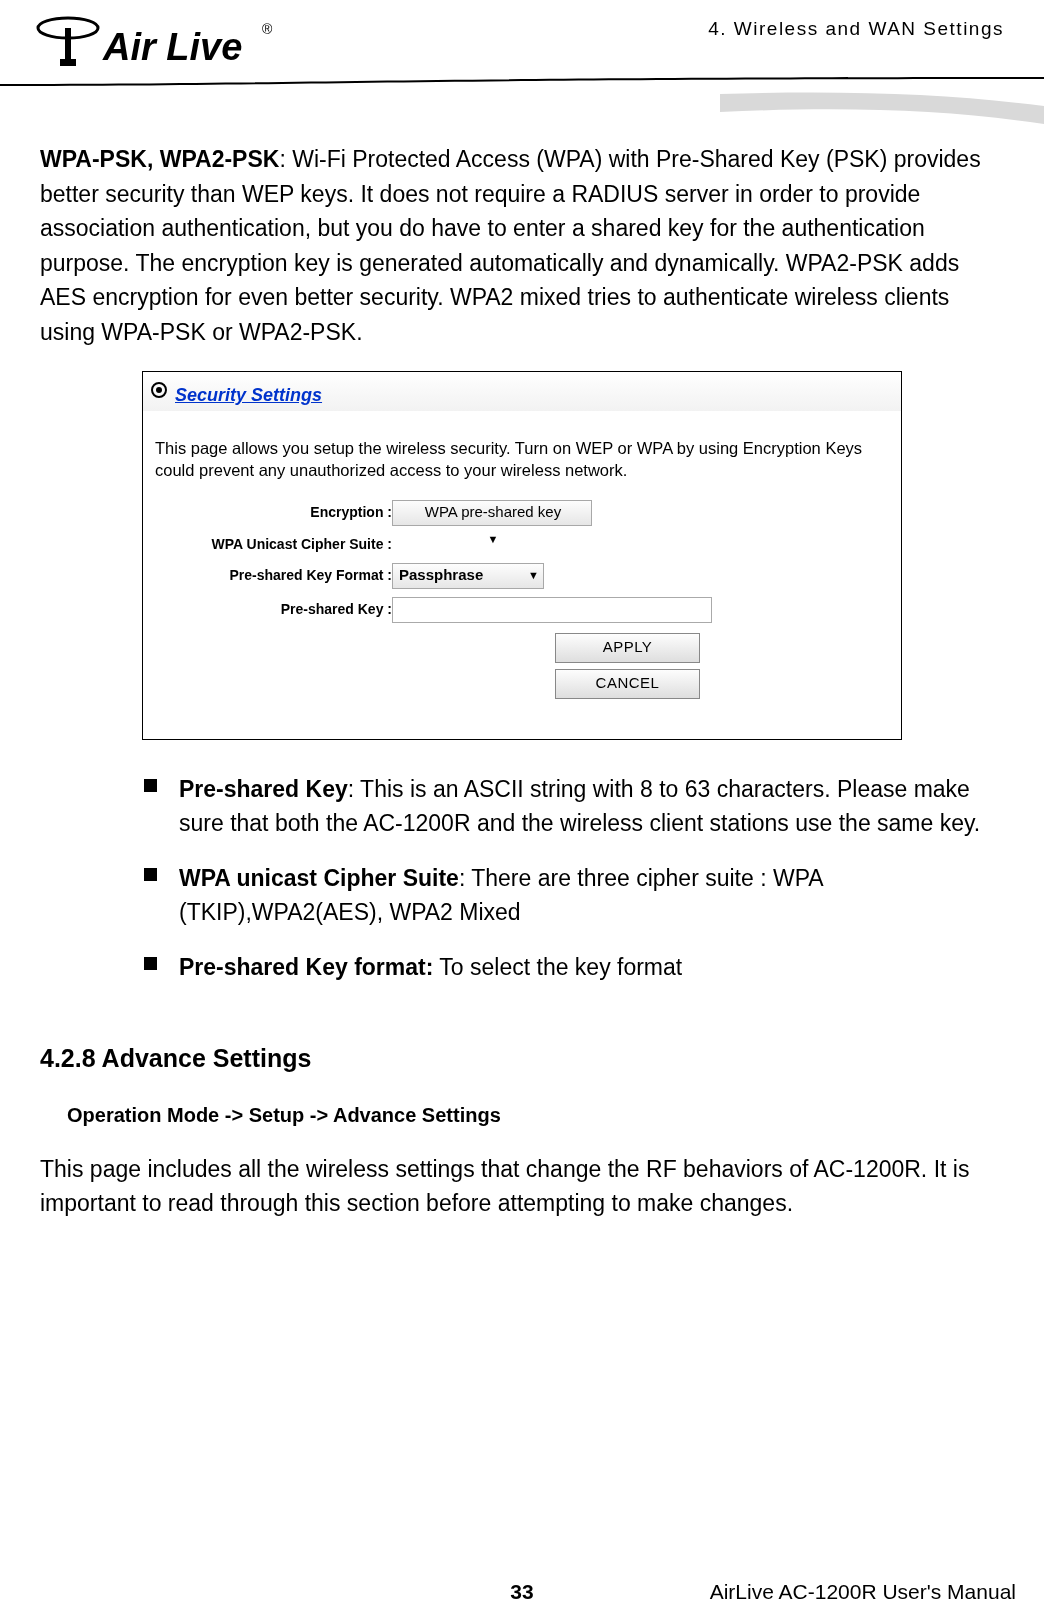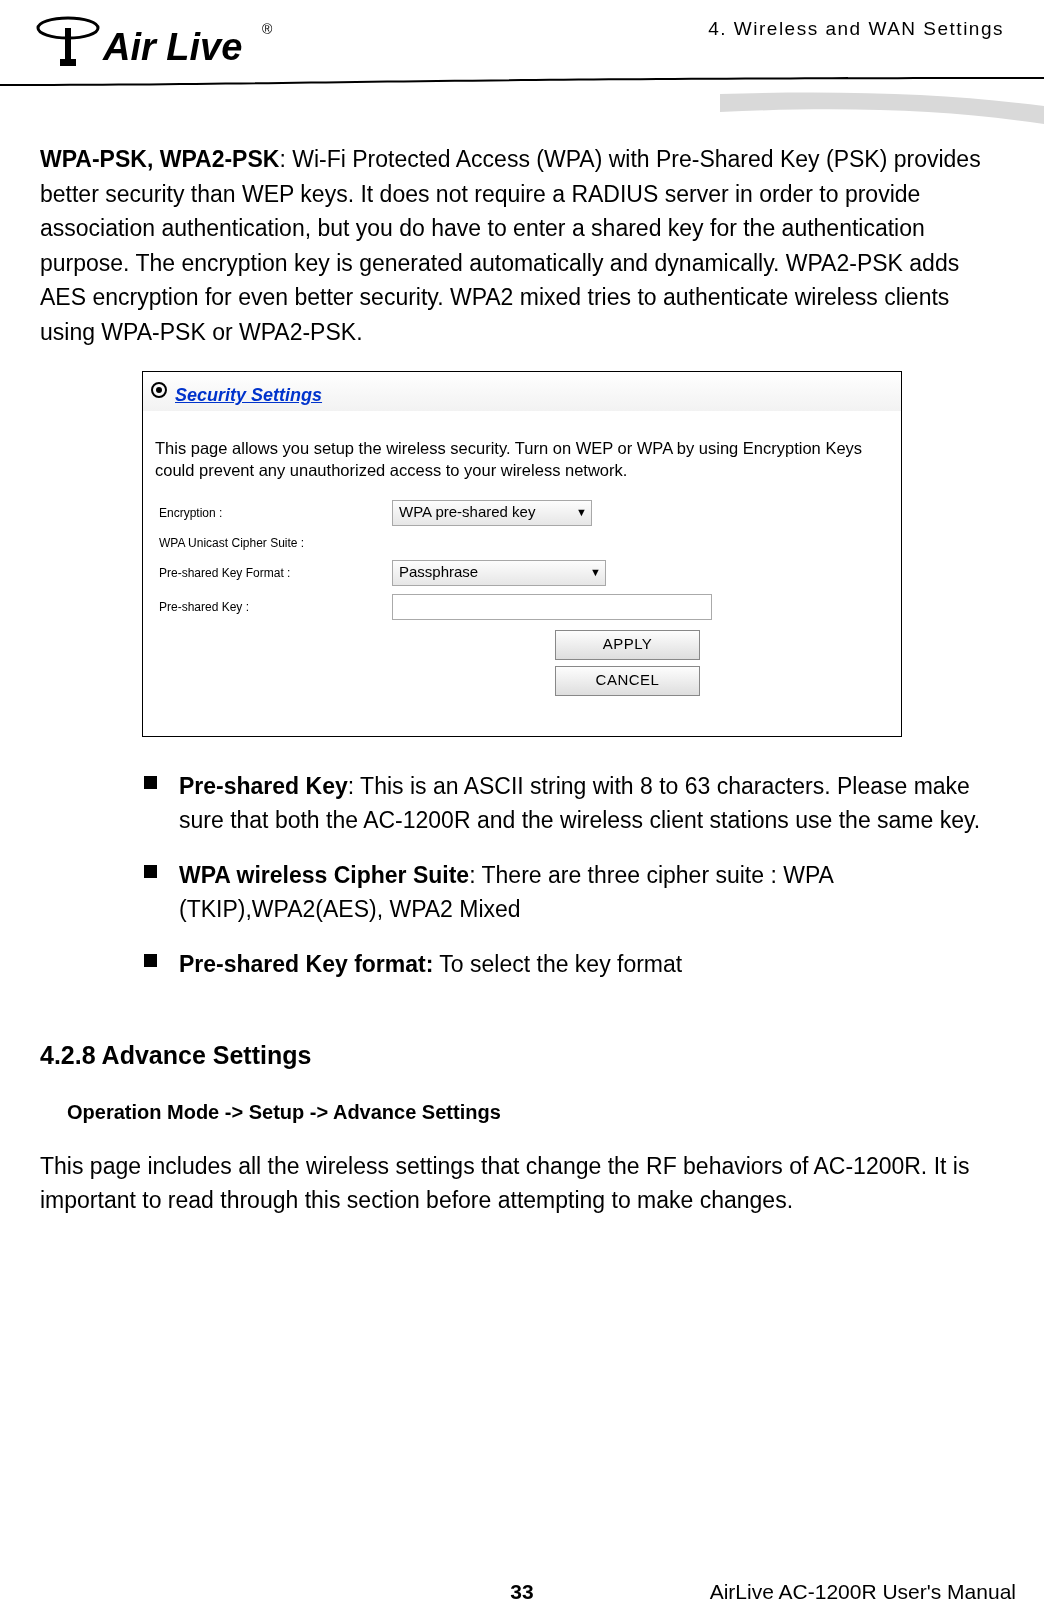--- a/index.html
+++ b/index.html
@@ -99,38 +99,39 @@
       margin: 16px 0 18px 0;
       line-height: 1.35;
     }
     .form-row {
       display: flex;
       align-items: center;
       margin: 8px 0;
     }
     .form-label {
       width: 237px;
-      font-weight: normal;
-      font-size: 12px;
+      font-weight: bold;
+      font-size: 14px;
       padding-left: 4px;
+      text-align: right;
     }
     .select {
       display: inline-flex;
       align-items: center;
       justify-content: space-between;
       border: 1px solid #a8a8a8;
       background: linear-gradient(#fdfdfd, #e6e6e6);
       height: 26px;
       padding: 0 4px 0 6px;
       font-size: 15px;
       gap: 8px;
       cursor: pointer;
     }
-    .select.enc { width: 200px; }
-    .select.fmt { width: 214px; }
+    .select.enc { width: 200px; flex-direction: column; }
+    .select.fmt { width: 152px; font-weight: bold; }
     .sel-caret {
       font-size: 11px;
       color: #000;
     }
     .radiogroup {
       display: flex;
       gap: 14px;
       align-items: center;
       font-size: 15px;
     }
@@ -294,21 +295,21 @@
     </div>
   </div>
 
   <div class="bullets">
     <div class="bullet-item">
       <span class="bullet-sq"></span>
       <span><span class="bold">Pre-shared Key</span><span>: This is an ASCII string with 8 to 63 characters. Please make sure that both the AC-1200R and the wireless client stations use the same key.</span></span>
     </div>
     <div class="bullet-item">
       <span class="bullet-sq"></span>
-      <span><span class="bold">WPA wireless Cipher Suite</span><span>: There are three cipher suite : WPA (TKIP),WPA2(AES), WPA2 Mixed</span></span>
+      <span><span class="bold">WPA unicast Cipher Suite</span><span>: There are three cipher suite : WPA (TKIP),WPA2(AES), WPA2 Mixed</span></span>
     </div>
     <div class="bullet-item" style="margin-bottom:0">
       <span class="bullet-sq"></span>
       <span><span class="bold">Pre-shared Key format:</span><span> To select the key format</span></span>
     </div>
   </div>
 
   <h2 class="section-heading">4.2.8 Advance Settings</h2>
   <p class="breadcrumb">Operation Mode -&gt; Setup -&gt; Advance Settings</p>
   <p class="bottom-text">This page includes all the wireless settings that change the RF behaviors of AC-1200R. It is important to read through this section before attempting to make changes.</p>

